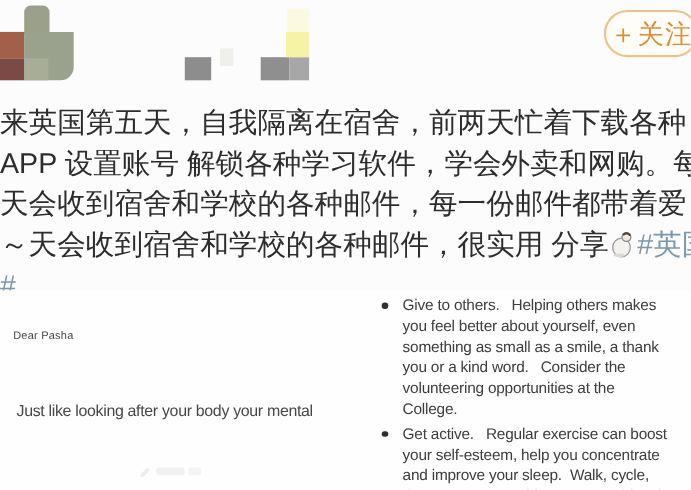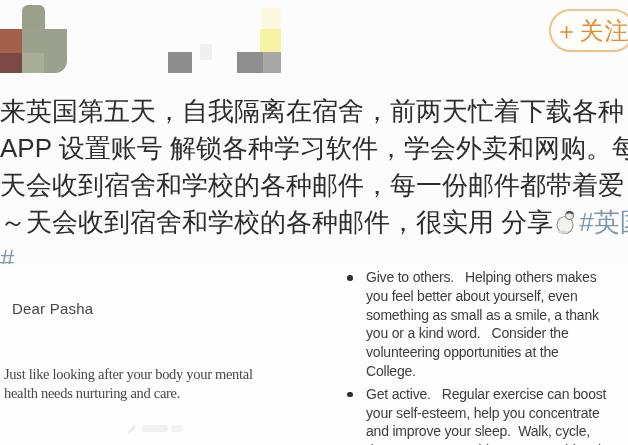--- a/index.html
+++ b/index.html
@@ -39,23 +39,23 @@
   .post-text { position: absolute; left: 0; top: 93px; width: 640px; }
   .post-line { white-space: pre; font-size: 26px; line-height: 37px; color: #2d2d2d; }
   .hashtag { color: #7d97ac; text-align: center; }
   .emoji-slot { display: inline-block; width: 24px; height: 26px; vertical-align: -4px; margin: 0 1px; }
 
   
   .letter-image { position: absolute; left: 0; top: 264px; width: 628px; height: 181px; background: #fefefe; }
 
   .salutation {
     position: absolute; left: 12px; top: 36px;
-    font-size: 15px; color: #474747; letter-spacing: 0.2px;
+    font-size: 10px; color: #474747; letter-spacing: 0.2px;
   }
-  .intro { position: absolute; left: 4px; top: 101px; font-family: Liberation Serif, serif; }
+  .intro { position: absolute; left: 15px; top: 101px; }
   .intro-line { white-space: pre; font-size: 14.5px; line-height: 18.5px; color: #474747; letter-spacing: -0.3px; }
 
   .watermark { position: absolute; left: 127px; top: 159px; display: flex; align-items: center; gap: 3px; opacity: 0.55; }
   .wm-bar1 { width: 26px; height: 7px; border-radius: 3px; background: #e7e7e7; }
   .wm-bar2 { width: 12px; height: 7px; border-radius: 3px; background: #ececec; }
 
   .bullets { position: absolute; left: 338px; top: 4px; width: 292px; }
   .bullet { position: relative; padding-left: 28px; }
   .bullet + .bullet { margin-top: 4px; }
   .bullet .dot {
@@ -102,21 +102,20 @@
         </svg></span><span class="hashtag">#英国</span></div>
   <div class="post-line"><span class="hashtag">#</span></div>
 </div>
 
 <div class="letter-image">
 
   <div class="salutation">Dear Pasha</div>
 
   <div class="intro">
     <div class="intro-line">Just like looking after your body your mental</div>
-    <div class="intro-line">health needs nurturing and care.</div>
   </div>
 
   <div class="watermark">
     <svg width="12" height="11" viewBox="0 0 12 11">
         <path d="M1 8 L7 2 L9.5 4.5 L3.5 10.5 L0.5 10.8 Z" fill="#e2e2e2"></path>
       </svg>
     <div class="wm-bar1"></div>
     <div class="wm-bar2"></div>
   </div>
 

